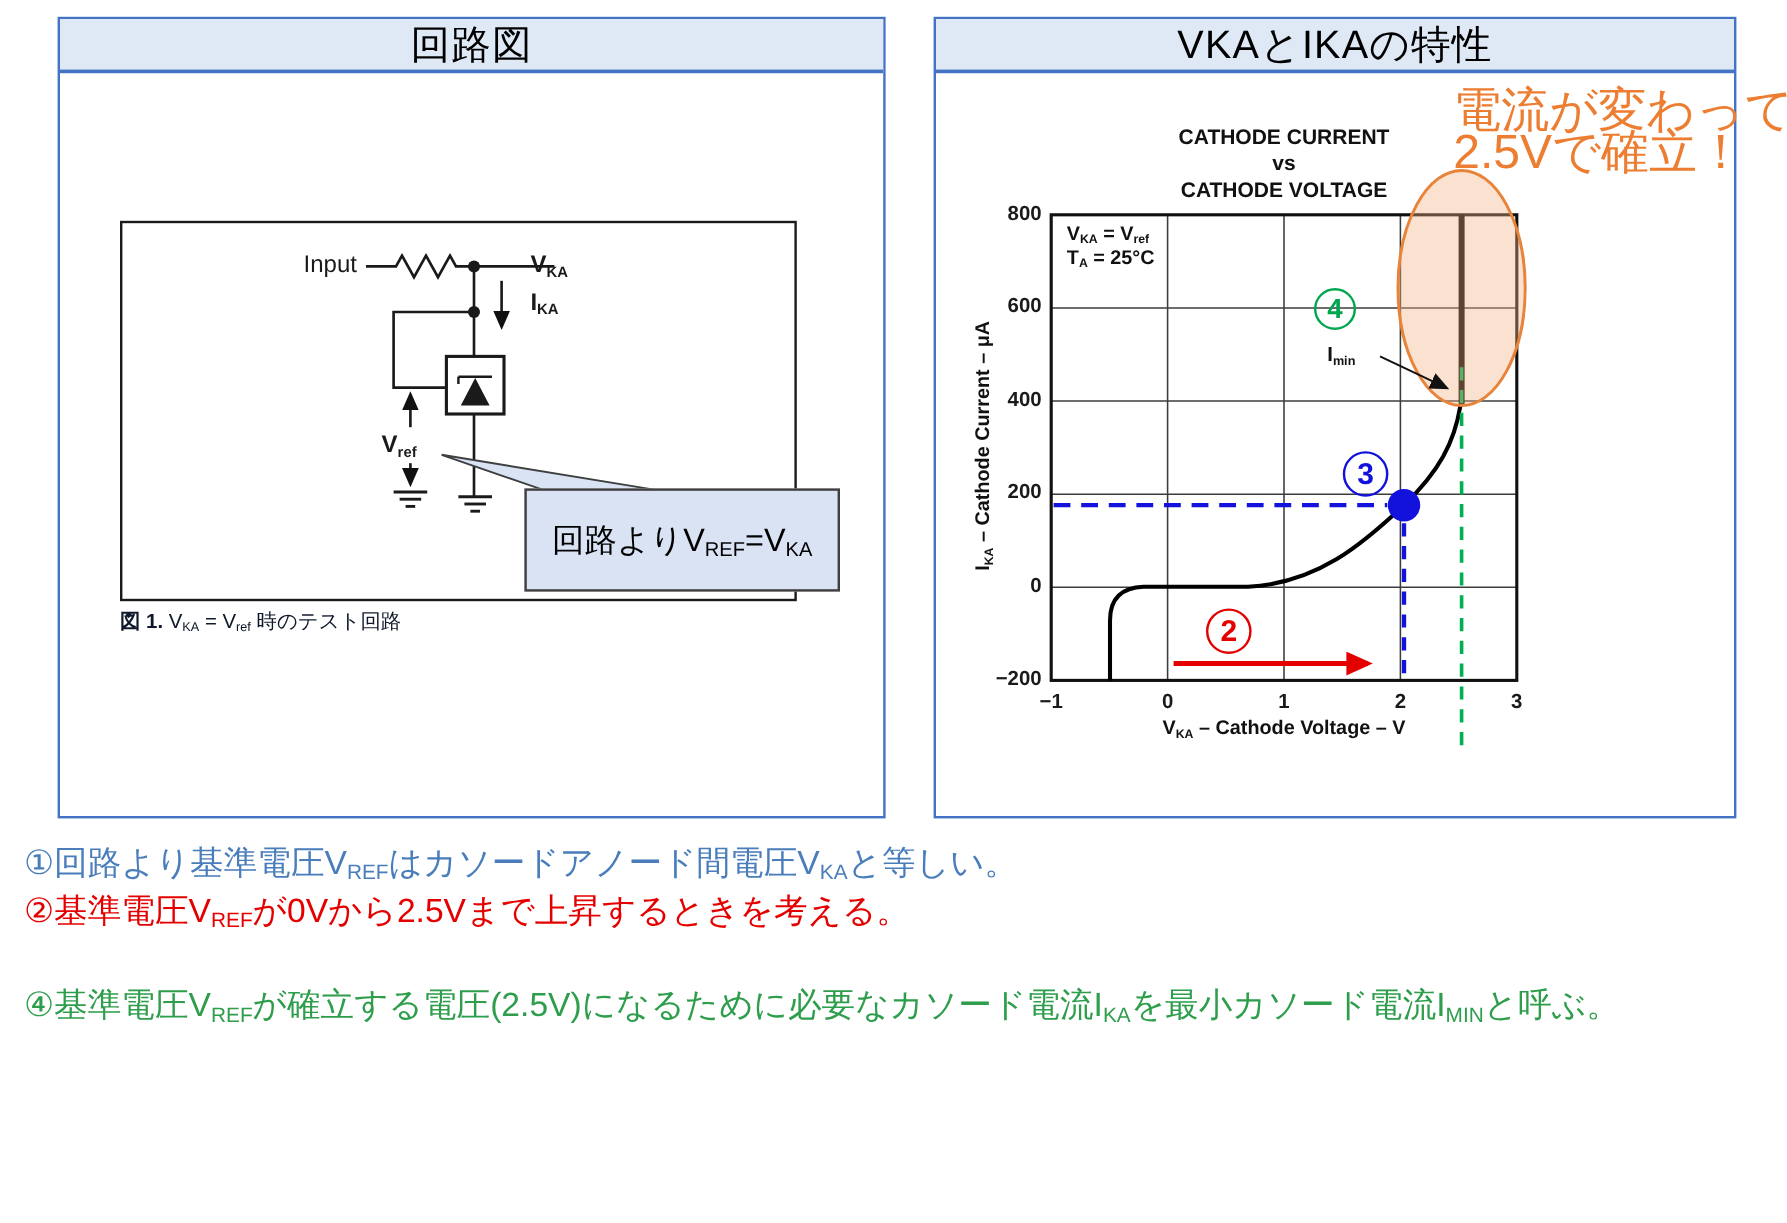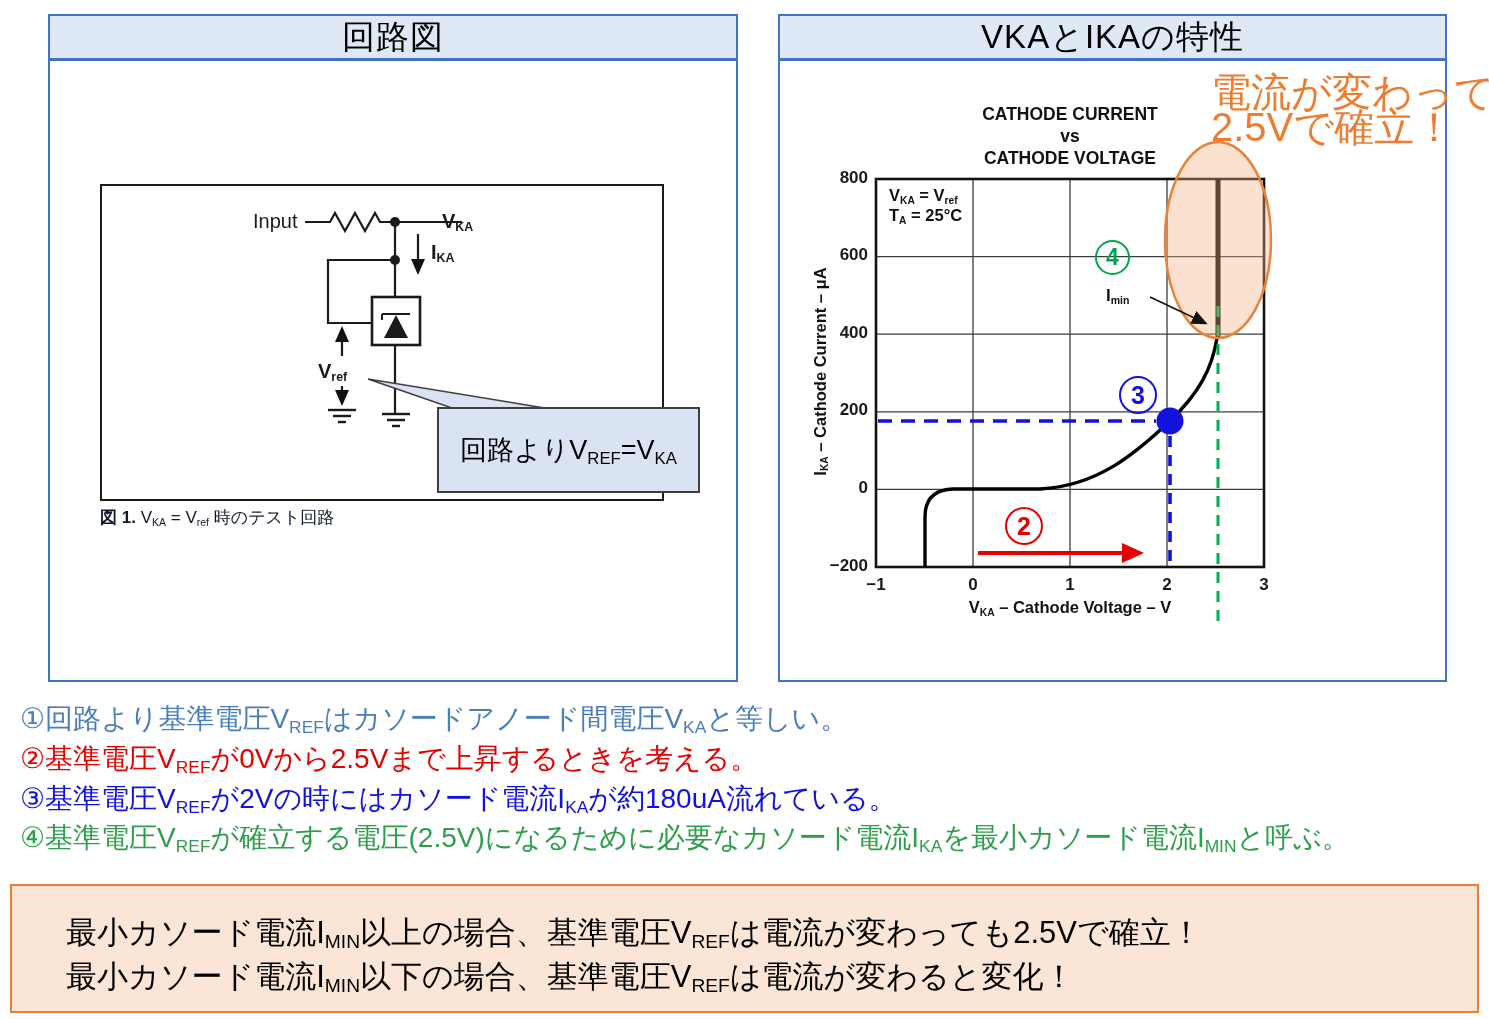--- a/index.html
+++ b/index.html
@@ -110,21 +110,21 @@
       <ellipse cx="1218" cy="240" rx="53" ry="98" fill="#F4B183" fill-opacity="0.38" stroke="#E8833A" stroke-width="2.5"></ellipse>
 
       <line x1="1150" y1="297" x2="1205" y2="323" stroke="#111" stroke-width="1.6" marker-end="url(#arrB)"></line>
 
       <circle cx="1170" cy="421" r="13.5" fill="#1212DC"></circle>
     </g>
   </svg>
 
   <div class="abs circuit-label" style="left:253px;top:210px;">Input</div>
   <div class="abs circuit-label" style="left:442px;top:210px;font-weight:600;">V<sub>KA</sub></div>
-  <div class="abs circuit-label" style="left:431px;top:241px;font-weight:600;">I<sub>KA</sub></div>
+  <div class="abs circuit-label" style="left:442px;top:241px;font-weight:600;">I<sub>KA</sub></div>
   <div class="abs circuit-label" style="left:318px;top:360px;font-weight:600;">V<sub>ref</sub></div>
   <div class="abs" style="left:100px;top:506px;font-size:17px;color:#0f172a;">
     <b>図 1.</b><span> V<sub>KA</sub> = V<sub>ref</sub> 時のテスト回路</span>
   </div>
   <div class="abs plot-title" style="left:870px;top:104px;">CATHODE CURRENT</div>
 
   <div class="abs" style="left:437px;top:407px;width:259px;height:82px;background:#DAE3F3;border:2px solid #3f3f3f;display:flex;align-items:center;justify-content:center;font-size:27px;">
     <span>回路よりV<sub>REF</sub>=V<sub>KA</sub></span>
   </div>
   <div class="abs plot-title" style="left:870px;top:126px;">vs</div>
@@ -156,21 +156,16 @@
     <div>2.5Vで確立！</div>
   </div>
 
   <div class="marker" style="left:1005px;top:507px;width:34px;height:34px;color:#E50000;font-size:25px;">2</div>
   <div class="marker" style="left:1119px;top:376px;width:34px;height:34px;color:#1212DC;font-size:25px;">3</div>
   <div class="marker" style="left:1095px;top:240px;width:31px;height:31px;color:#00A550;font-size:23px;">4</div>
 
 
   <div class="note" style="top: 700px; color: rgb(74, 126, 187);">①回路より基準電圧V<sub>REF</sub>はカソードアノード間電圧V<sub>KA</sub>と等しい。</div>
   <div class="note" style="top: 740px; color: rgb(229, 0, 0);">②基準電圧V<sub>REF</sub>が0Vから2.5Vまで上昇するときを考える。</div>
-  <div class="note" style="top: 780px; color: rgb(18, 18, 220);">③基準電圧V<sub>REF</sub>が2Vの時にはカソード電流I<sub>KA</sub>が約180uA流れている。</div>
   <div class="note" style="top: 819px; color: rgb(46, 158, 76);">④基準電圧V<sub>REF</sub>が確立する電圧(2.5V)になるために必要なカソード電流I<sub>KA</sub>を最小カソード電流I<sub>MIN</sub>と呼ぶ。</div>
 
-  <div class="abs" style="left:10px;top:884px;width:1465px;height:125px;background:#FBE5D6;border:2px solid #ED7D31;">
-    <div class="summary-line" style="position:absolute;left:54px;top:26px;">最小カソード電流I<sub>MIN</sub>以上の場合、基準電圧V<sub>REF</sub>は電流が変わっても2.5Vで確立！</div>
-    <div class="summary-line" style="position:absolute;left:54px;top:70px;">最小カソード電流I<sub>MIN</sub>以下の場合、基準電圧V<sub>REF</sub>は電流が変わると変化！</div>
-  </div>
 
 </div>
 
 </body></html>

